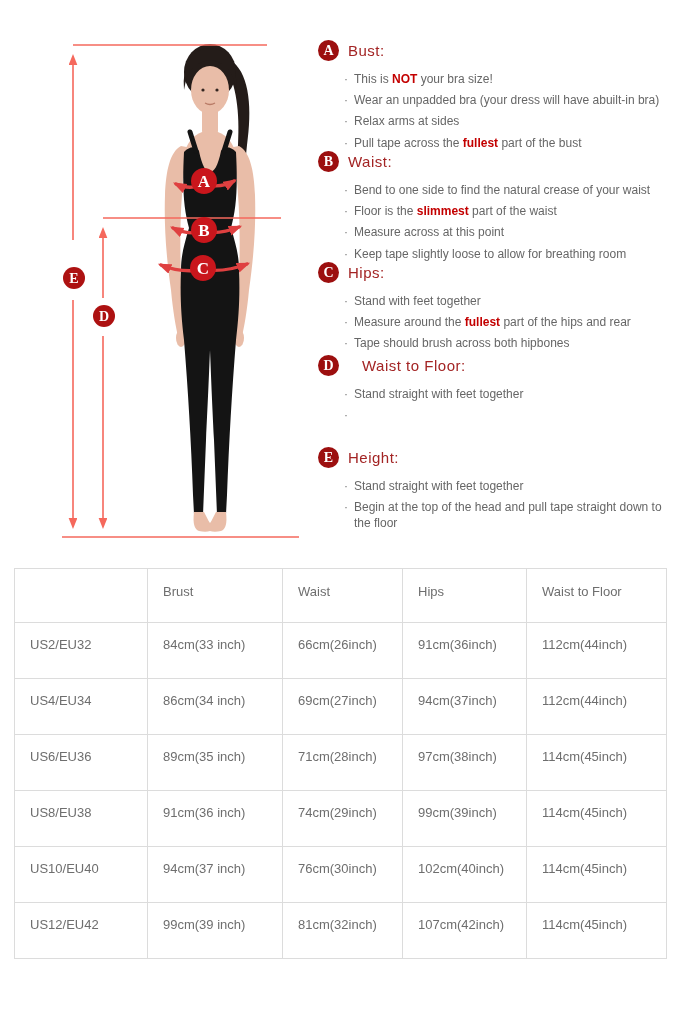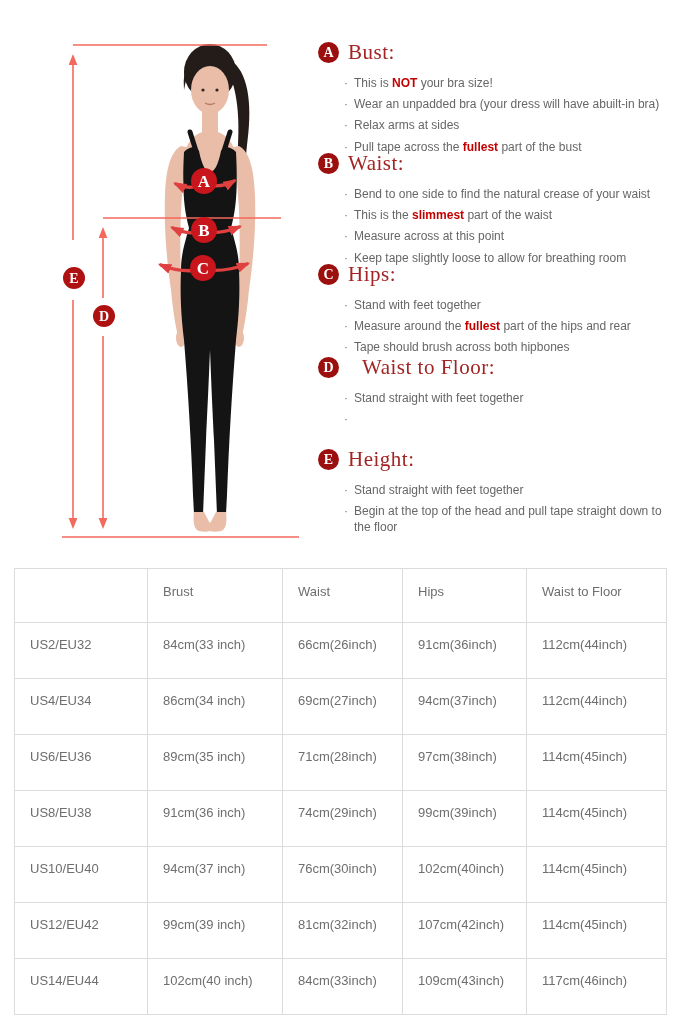--- a/index.html
+++ b/index.html
@@ -35,22 +35,22 @@
   .section{position:absolute;left:0;width:356px;}
   .sec-0{top:40px}.sec-1{top:151px}.sec-2{top:262px}.sec-3{top:355px}.sec-4{top:447px}
   .sec-head{display:flex;align-items:center;gap:9px;margin-bottom:7px;}
   .sec-3 .sec-title{margin-left:14px;}
   .badge{
     width:21px;height:21px;border-radius:50%;background:var(--badge-red);
     color:#fff;font-family:"Liberation Serif","DejaVu Serif",serif;font-weight:bold;
     font-size:14px;line-height:21px;text-align:center;flex:0 0 21px;
   }
   .sec-title{
-    font-family:Liberation Serif, serif;
-    color:var(--heading-red);font-size:21px;letter-spacing:.5px;
+    font-family:Liberation Sans, sans-serif;
+    color:var(--heading-red);font-size:15px;letter-spacing:.5px;
   }
   .bullets{list-style:none;padding-left:26px;}
   .bullet{display:flex;gap:6px;padding:2.6px 0;font-size:12px;color:var(--bullet-gray);line-height:1.35;}
   .dot{color:#777;flex:0 0 auto;}
   .hl{color:var(--hl-red);font-weight:bold;margin-top:24px;}
   
   .size-table{
     position:absolute;left:14px;top:568px;width:652px;
     border-collapse:collapse;table-layout:fixed;background:#fff;
   }
@@ -159,21 +159,21 @@
           <span class="badge">B</span>
           <span class="sec-title">Waist:</span>
         </div>
         <ul class="bullets">
           <li class="bullet">
             <span class="dot">·</span>
             <span class="btext"><span>Bend to one side to find the natural crease of your waist</span></span>
           </li>
           <li class="bullet">
             <span class="dot">·</span>
-            <span class="btext"><span>This is the </span><span class="hl">slimmest</span><span> part of the waist</span></span>
+            <span class="btext"><span>Floor is the </span><span class="hl">slimmest</span><span> part of the waist</span></span>
           </li>
           <li class="bullet">
             <span class="dot">·</span>
             <span class="btext"><span>Measure across at this point</span></span>
           </li>
           <li class="bullet">
             <span class="dot">·</span>
             <span class="btext"><span>Keep tape slightly loose to allow for breathing room</span></span>
           </li>
         </ul>
@@ -284,23 +284,16 @@
           <td>102cm(40inch)</td>
           <td>114cm(45inch)</td>
         </tr>
         <tr>
           <td>US12/EU42</td>
           <td>99cm(39 inch)</td>
           <td>81cm(32inch)</td>
           <td>107cm(42inch)</td>
           <td>114cm(45inch)</td>
         </tr>
-        <tr>
-          <td>US14/EU44</td>
-          <td>102cm(40 inch)</td>
-          <td>84cm(33inch)</td>
-          <td>109cm(43inch)</td>
-          <td>117cm(46inch)</td>
-        </tr>
       </tbody>
   </table>
 
 </div>
 
 </body></html>

